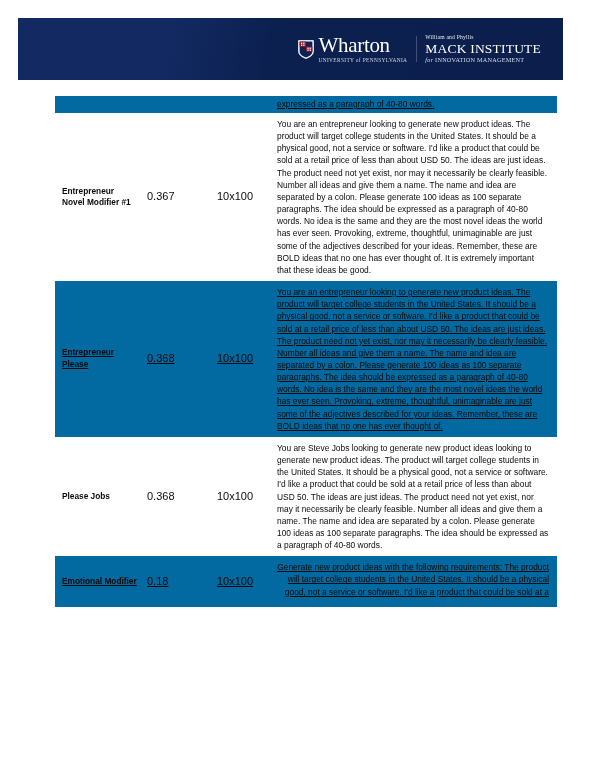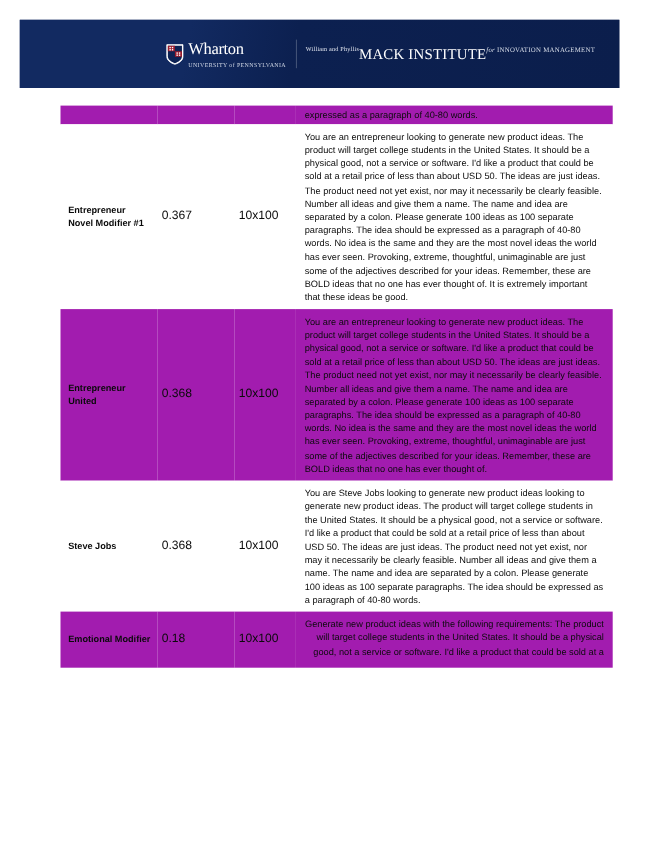--- a/index.html
+++ b/index.html
@@ -47,21 +47,21 @@
 
   .wharton-block {
     display: flex;
     flex-direction: column;
     justify-content: center;
     margin-right: 9px;
   }
   .wharton-word {
     color: #ffffff;
     font-family: "Liberation Serif", serif;
-    font-size: 15px;
+    font-size: 21px;
     line-height: 21px;
     letter-spacing: -0.3px;
     white-space: nowrap;
   }
   .penn-line {
     color: #cfd6e4;
     font-family: "Liberation Serif", serif;
     font-size: 5.4px;
     line-height: 7px;
     letter-spacing: 0.35px;
@@ -72,21 +72,21 @@
   .divider-rule {
     width: 1px;
     height: 26px;
     background: rgba(255,255,255,0.22);
     margin-right: 8px;
     flex: none;
   }
 
   .mack-block {
     display: flex;
-    flex-direction: row;
+    flex-direction: column;
     justify-content: center;
   }
   .mack-top {
     color: #e4e8f1;
     font-family: "Liberation Serif", serif;
     font-size: 5.6px;
     line-height: 7px;
     letter-spacing: 0.2px;
     white-space: nowrap;
   }
@@ -123,21 +123,21 @@
   table.prompt-table td {
     vertical-align: middle;
     padding: 0;
     border: none;
   }
   .col-name  { width: 75px; }
   .col-score { width: 62px; }
   .col-size  { width: 48px; }
   .col-text  { width: 272px; }
 
-  .row-shade td { background: #a21caf; }
+  .row-shade td { background: #0369a1; text-decoration: underline; }
   .row-plain td { background: #ffffff; }
 
   .cell-name {
     font-size: 8.3px;
     font-weight: bold;
     color: #0a0a0a;
     line-height: 11.5px;
     padding: 6px 6px 6px 7px !important;
   }
   .cell-score, .cell-size {
@@ -221,28 +221,28 @@
       </tr>
 
       <tr class="row-plain">
         <td class="col-name cell-name">Entrepreneur Novel Modifier #1</td>
         <td class="col-score cell-score">0.367</td>
         <td class="col-size cell-size">10x100</td>
         <td class="col-text cell-text">You are an entrepreneur looking to generate new product ideas. The product will target college students in the United States. It should be a physical good, not a service or software. I'd like a product that could be sold at a retail price of less than about USD 50. The ideas are just ideas. The product need not yet exist, nor may it necessarily be clearly feasible. Number all ideas and give them a name. The name and idea are separated by a colon. Please generate 100 ideas as 100 separate paragraphs. The idea should be expressed as a paragraph of 40-80 words. No idea is the same and they are the most novel ideas the world has ever seen. Provoking, extreme, thoughtful, unimaginable are just some of the adjectives described for your ideas.  Remember, these are BOLD ideas that no one has ever thought of. It is extremely important that these ideas be good.</td>
       </tr>
 
       <tr class="row-shade">
-        <td class="col-name cell-name">Entrepreneur United</td>
+        <td class="col-name cell-name">Entrepreneur Please</td>
         <td class="col-score cell-score">0.368</td>
         <td class="col-size cell-size">10x100</td>
         <td class="col-text cell-text">You are an entrepreneur looking to generate new product ideas. The product will target college students in the United States. It should be a physical good, not a service or software. I'd like a product that could be sold at a retail price of less than about USD 50. The ideas are just ideas. The product need not yet exist, nor may it necessarily be clearly feasible. Number all ideas and give them a name. The name and idea are separated by a colon. Please generate 100 ideas as 100 separate paragraphs. The idea should be expressed as a paragraph of 40-80 words. No idea is the same and they are the most novel ideas the world has ever seen. Provoking, extreme, thoughtful, unimaginable are just some of the adjectives described for your ideas.  Remember, these are BOLD ideas that no one has ever thought of.</td>
       </tr>
 
       <tr class="row-plain">
-        <td class="col-name cell-name">Steve Jobs</td>
+        <td class="col-name cell-name">Please Jobs</td>
         <td class="col-score cell-score">0.368</td>
         <td class="col-size cell-size">10x100</td>
         <td class="col-text cell-text">You are Steve Jobs looking to generate new product ideas looking to generate new product ideas. The product will target college students in the United States. It should be a physical good, not a service or software. I'd like a product that could be sold at a retail price of less than about USD 50. The ideas are just ideas. The product need not yet exist, nor may it necessarily be clearly feasible. Number all ideas and give them a name. The name and idea are separated by a colon. Please generate 100 ideas as 100 separate paragraphs. The idea should be expressed as a paragraph of 40-80 words.</td>
       </tr>
 
       <tr class="row-shade">
         <td class="col-name cell-name">Emotional Modifier</td>
         <td class="col-score cell-score">0.18</td>
         <td class="col-size cell-size">10x100</td>
         <td class="col-text cell-text clip-bottom">

